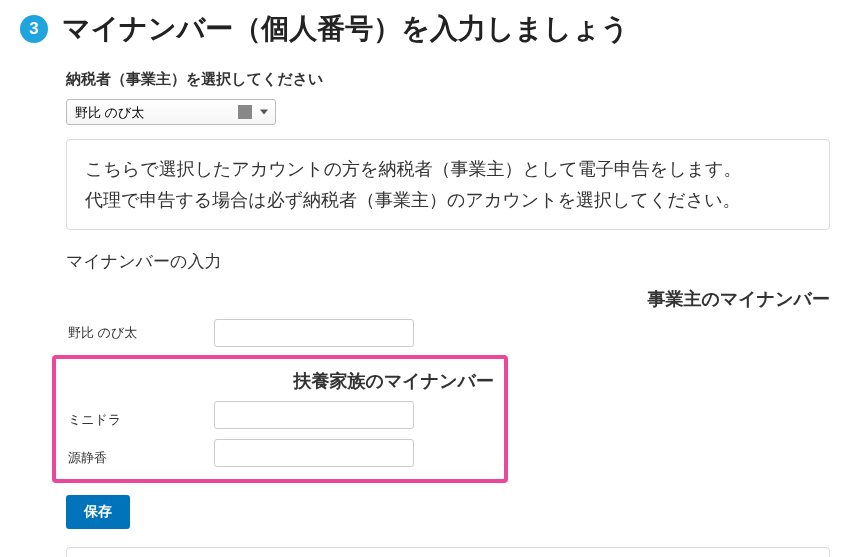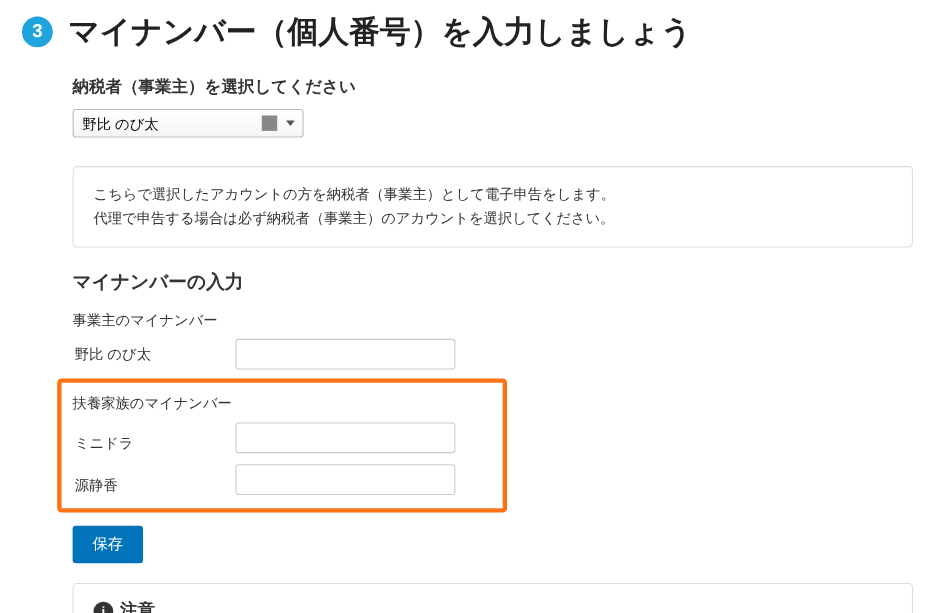--- a/index.html
+++ b/index.html
@@ -79,35 +79,35 @@
       transform: translateY(-50%);
       width: 14px;
       height: 14px;
       background: #888;
       pointer-events: none;
     }
     .info-box {
       border: 1px solid #ddd;
       border-radius: 4px;
       padding: 14px 18px;
-      font-size: 13px;
+      font-size: 18px;
       line-height: 1.7;
       color: #333;
       margin-bottom: 20px;
-      margin-top: 12px;
     }
     .sub-heading {
       font-size: 17px;
-      font-weight: bold;
+      font-weight: normal;
       margin-bottom: 14px;
     }
     .field-group-label {
-      font-size: 13px;
-      font-weight: normal;
+      font-size: 18px;
+      font-weight: bold;
       margin-bottom: 8px;
+      text-align: right;
     }
     .field-row {
       display: flex;
       align-items: center;
       gap: 8px;
       margin-bottom: 8px;
     }
     .field-name {
       width: 140px;
       font-size: 13px;
@@ -115,40 +115,40 @@
     }
     .num-input {
       width: 200px;
       height: 28px;
       border: 1px solid #ccc;
       border-radius: 3px;
       padding: 3px 6px;
       font-size: 13px;
     }
     .dependent-block {
-      border: 4px solid #f97316;
+      border: 4px solid #ec4899;
       border-radius: 4px;
       padding: 10px 10px 12px;
       margin-top: 6px;
       margin-left: -14px;
-      width: 409px;
+      width: 456px;
     }
     .dependent-block .field-group-label {
       margin-top: 0;
     }
     .dependent-block .field-row { margin-bottom: 10px; align-items: flex-end; }
     .dependent-block .field-row:last-child { margin-bottom: 0; }
     .save-btn {
       background: #0073bb;
       color: #fff;
       border: none;
       border-radius: 3px;
       padding: 8px 18px;
       font-size: 14px;
-      font-weight: normal;
+      font-weight: bold;
       cursor: pointer;
       margin-top: 12px;
     }
     .notice-box {
       border: 1px solid #ddd;
       border-radius: 4px;
       padding: 14px 18px;
       margin-top: 18px;
     }
     .notice-title {

